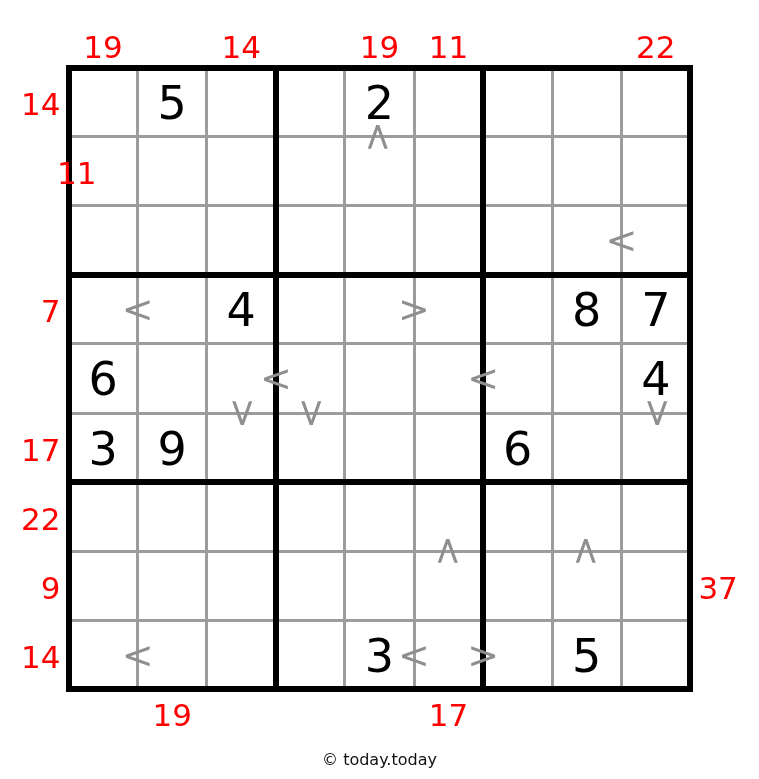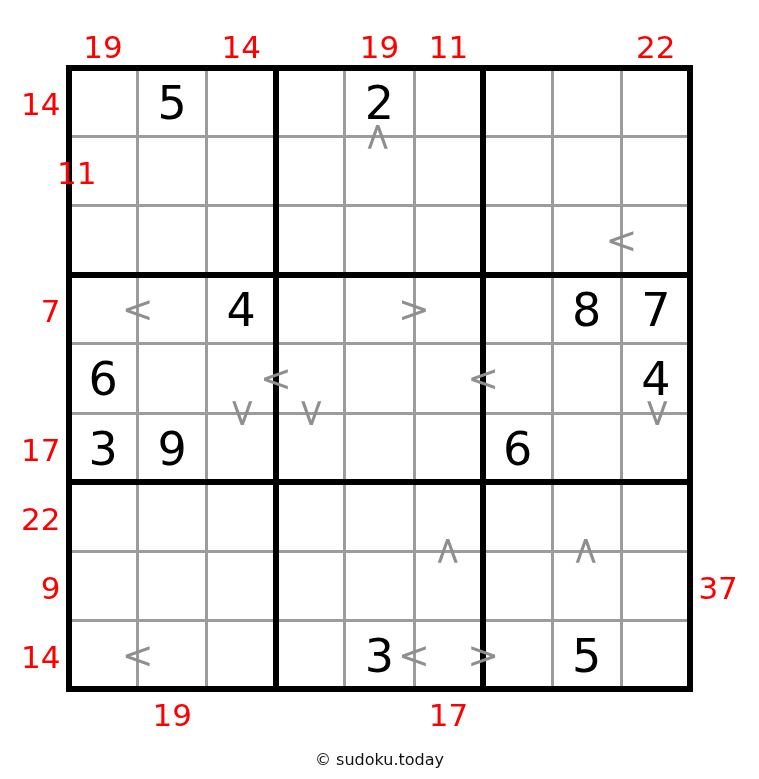--- a/index.html
+++ b/index.html
@@ -34,21 +34,21 @@
     transform:translateX(-50%);
     font-size:16px;line-height:1.2;
     color:#111111;
     white-space:nowrap;
   }
 </style>
 </head>
 <body>
 
 <div id="stage">
-  <div class="copyright">© sudoku.today</div>
+  <div class="copyright">© today.today</div>
 <div class="cell" style="left: 68.5px; top: 67.5px; width: 69.1px; height: 69.1px;"></div>
     <div class="cell" style="left: 137.6px; top: 67.5px; width: 69.1px; height: 69.1px;"></div>
     <div class="cell" style="left: 206.7px; top: 67.5px; width: 69.1px; height: 69.1px;"></div>
     <div class="cell" style="left: 275.8px; top: 67.5px; width: 69.1px; height: 69.1px;"></div>
     <div class="cell" style="left: 344.9px; top: 67.5px; width: 69.1px; height: 69.1px;"></div>
     <div class="cell" style="left: 414px; top: 67.5px; width: 69.1px; height: 69.1px;"></div>
     <div class="cell" style="left: 483.1px; top: 67.5px; width: 69.1px; height: 69.1px;"></div>
     <div class="cell" style="left: 552.2px; top: 67.5px; width: 69.1px; height: 69.1px;"></div>
     <div class="cell" style="left: 621.3px; top: 67.5px; width: 69.1px; height: 69.1px;"></div>
     <div class="cell" style="left: 68.5px; top: 136.6px; width: 69.1px; height: 69.1px;"></div>

